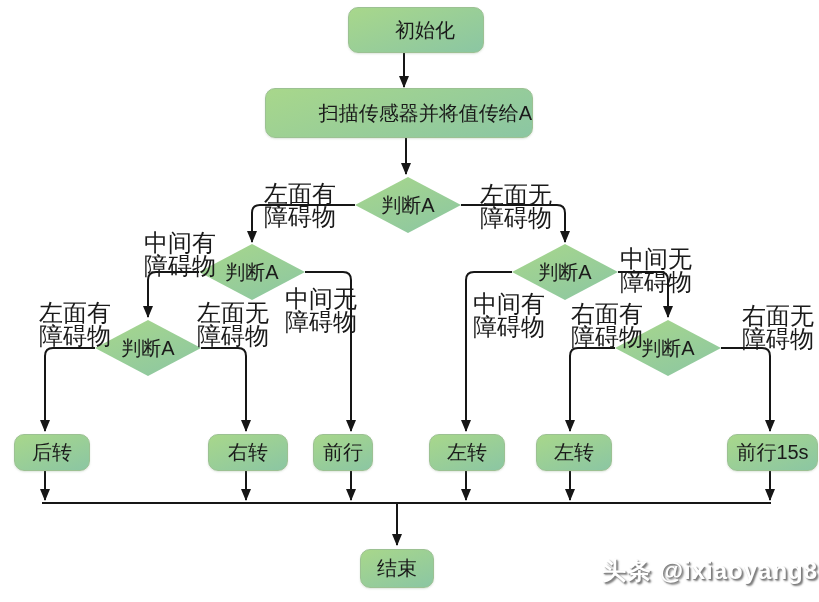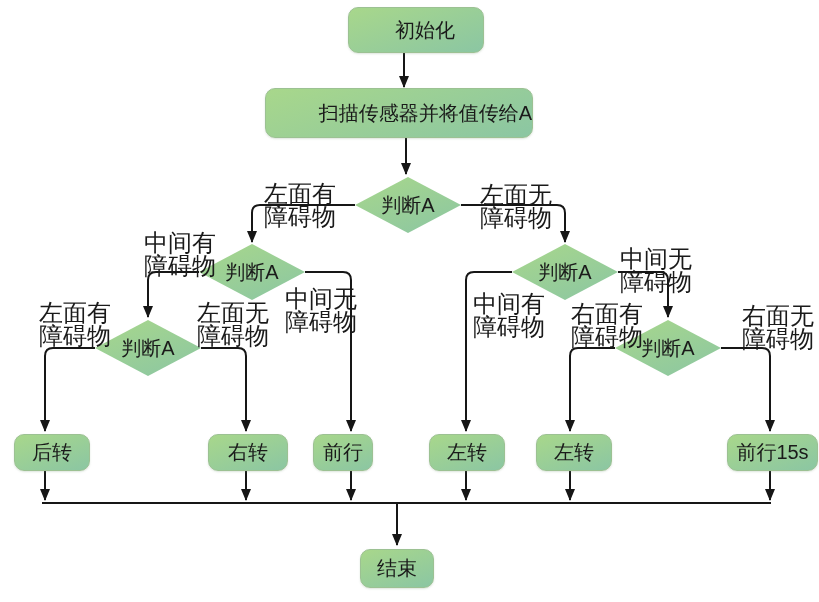--- a/index.html
+++ b/index.html
@@ -168,13 +168,14 @@
       <div class="edge-label" style="left: 509px; top: 315px;">中间有
 障碍物</div>
       <div class="edge-label" style="left: 656px; top: 270px;">中间无
 障碍物</div>
       <div class="edge-label" style="left: 607px; top: 325px;">右面有
 障碍物</div>
       <div class="edge-label" style="left: 757px; top: 327px; margin-left: 21px;">右面无
 障碍物</div>
     </div>
 
+  <div class="watermark">头条 @ixiaoyang8</div>
 </div>
 
 </body></html>

